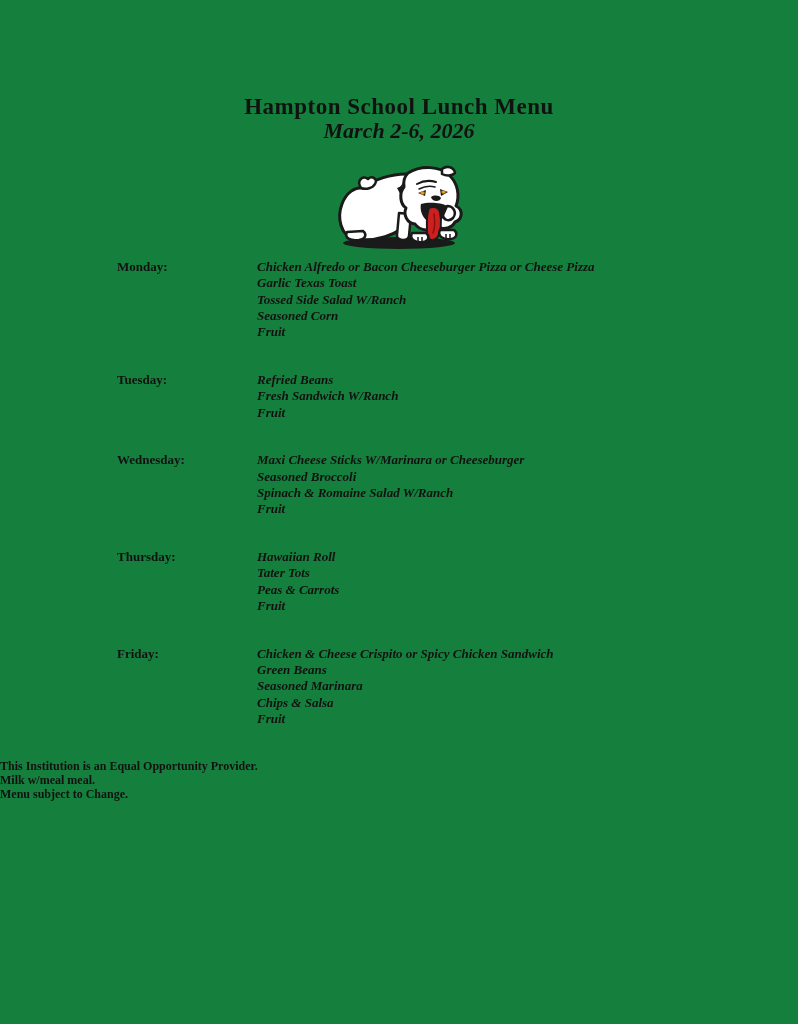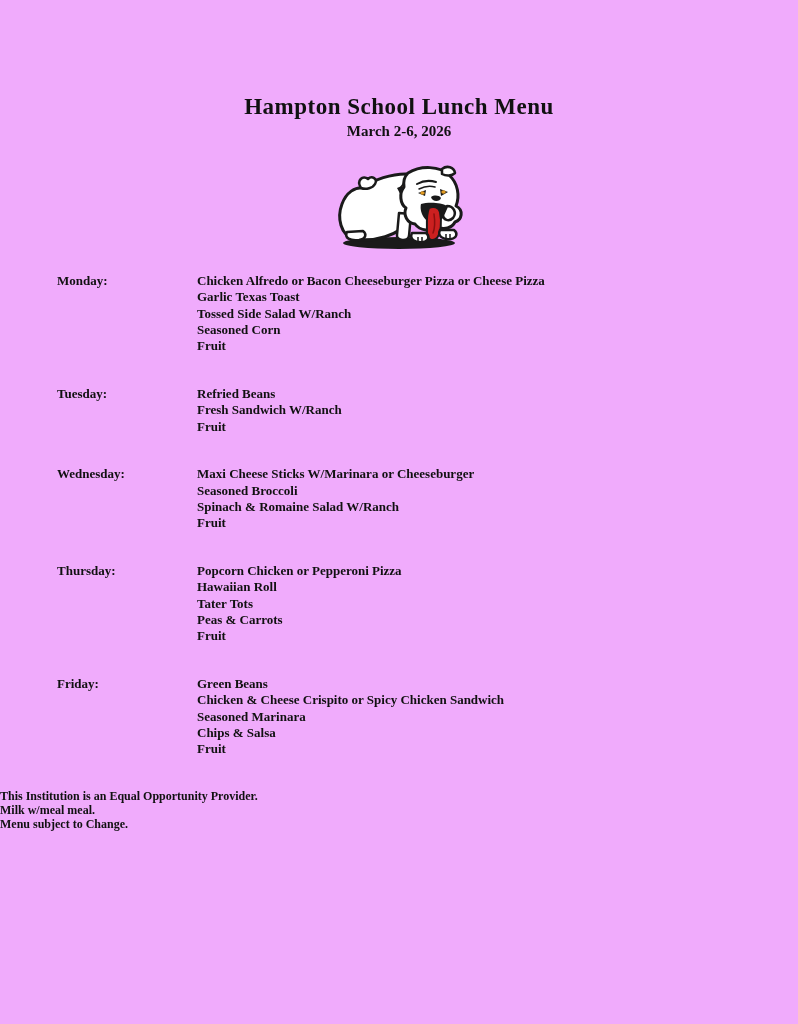--- a/index.html
+++ b/index.html
@@ -2,55 +2,56 @@
 <html><head>
 <meta charset="utf-8">
 <style>
   * { margin:0; padding:0; box-sizing:border-box; }
   html,body { background:#ffffff; }
   .page {
     position:relative;
     width:798px;
     height:1024px;
     margin:0 auto;
-    background:#f0abfc;
+    background:#15803d;
     font-family:"Liberation Serif", "DejaVu Serif", serif;
     font-weight:bold;
     color:#111111;
     overflow:hidden;
   }
   .header { padding-top:93px; text-align:center; }
   .doc-title {
     font-size:23px;
     line-height:27px;
     letter-spacing:0.5px;
   }
   .doc-subtitle {
-    font-size:15px;
+    font-size:22px;
     line-height:22px;
+    font-style:italic;
   }
   .logo-wrap {
     margin-top:16px;
     text-align:center;
     height:97px;
   }
   .logo-wrap svg { height:95px; width:132px; }
   .menu {
-    margin-top:18px;
-    padding-left:57px;
+    margin-top:4px;
+    padding-left:117px;
     padding-right:40px;
     font-size:13px;
     line-height:16.3px;
   }
   .day-row {
     display:flex;
     margin-bottom:31.5px;
   }
   .day-label { width:140px; flex:0 0 140px; }
-  .day-items { flex:1; }
+  .day-items { flex:1;font-style:italic; }
   .footer {
     margin-top:22px;
     font-size:12px;
     line-height:14.2px;
   }
 </style>
 </head>
 <body>
 
 <div class="page">
@@ -136,33 +137,32 @@
             <div class="menu-item">Maxi Cheese Sticks W/Marinara or Cheeseburger</div>
             <div class="menu-item">Seasoned Broccoli</div>
             <div class="menu-item">Spinach &amp; Romaine Salad W/Ranch</div>
             <div class="menu-item">Fruit</div>
           </div>
   </div>
 
   <div class="day-row">
     <div class="day-label">Thursday:</div>
     <div class="day-items">
-            <div class="menu-item">Popcorn Chicken or Pepperoni Pizza</div>
             <div class="menu-item">Hawaiian Roll</div>
             <div class="menu-item">Tater Tots</div>
             <div class="menu-item">Peas &amp; Carrots</div>
             <div class="menu-item">Fruit</div>
           </div>
   </div>
 
   <div class="day-row">
     <div class="day-label">Friday:</div>
     <div class="day-items">
+            <div class="menu-item">Chicken &amp; Cheese Crispito or Spicy Chicken Sandwich</div>
             <div class="menu-item">Green Beans</div>
-            <div class="menu-item">Chicken &amp; Cheese Crispito or Spicy Chicken Sandwich</div>
             <div class="menu-item">Seasoned Marinara</div>
             <div class="menu-item">Chips &amp; Salsa</div>
             <div class="menu-item">Fruit</div>
           </div>
   </div>
 </div>
   </div>
 
   <div class="footer" id="footer-notes">
       <div>This Institution is an Equal Opportunity Provider.</div>

